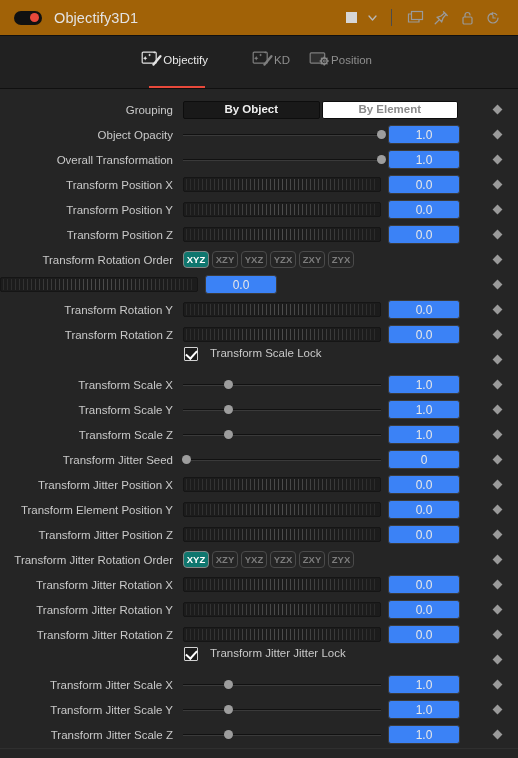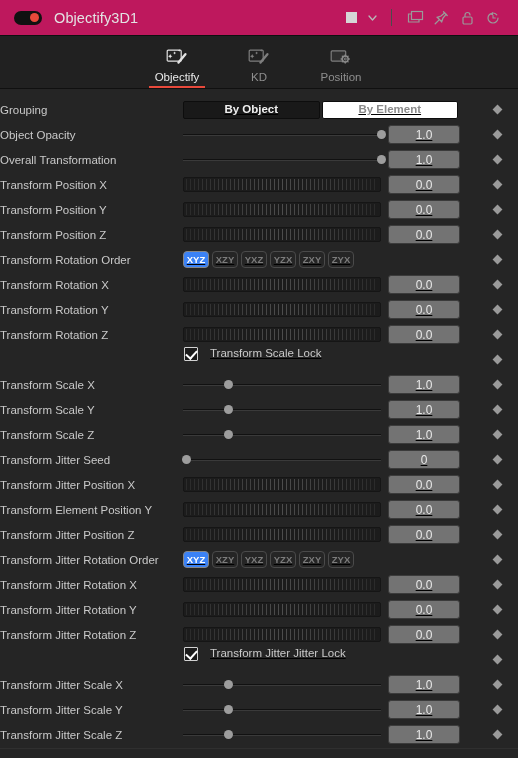--- a/index.html
+++ b/index.html
@@ -18,21 +18,21 @@
     position: relative;
     background: #252525;
     display: flex;
     flex-direction: column;
   }
 
   
   .titlebar {
     height: 36px;
     flex: 0 0 36px;
-    background: #be185d;
+    background: #a16207;
     display: flex;
     align-items: center;
     padding: 0 12px 0 14px;
     border-bottom: 1px solid #101010;
   }
 
   .power-toggle {
     width: 28px;
     height: 14px;
     border-radius: 7px;
@@ -97,21 +97,21 @@
     align-items: flex-end;
     justify-content: center;
     gap: 20px;
     border-bottom: 1px solid #101010;
     position: relative;
   }
   .tab {
     width: 62px;
     height: 51px;
     display: flex;
-    flex-direction: column;
+    flex-direction: row;
     align-items: center;
     justify-content: flex-end;
     padding-bottom: 4px;
     position: relative;
     cursor: pointer;
   }
   .tab .ticon { height: 22px; display:flex; align-items:center; justify-content:center; margin-bottom: 3px; }
   .tab .tlabel {
     font-size: 11.5px;
     color: #8e8e8e;
@@ -139,33 +139,33 @@
   .row {
     height: 25px;
     display: flex;
     align-items: center;
     padding: 0 0 0 0;
   }
 
   .lbl {
     width: 183px;
     flex: 0 0 183px;
+    text-align: right;
     padding-right: 10px;
     font-size: 11.5px;
     color: #c9c9c9;
     white-space: nowrap;
     overflow: hidden;
   }
 
   .ctrl {
     flex: 1 1 auto;
     display: flex;
     align-items: center;
     height: 25px;
-    text-decoration: underline;
   }
 
   .kf {
     width: 42px;
     flex: 0 0 42px;
     display: flex;
     align-items: center;
     justify-content: center;
     cursor: pointer;
   }
@@ -249,21 +249,21 @@
       rgba(0,0,0,0) 1px, rgba(0,0,0,0) 4px);
     -webkit-mask-image: linear-gradient(to right, rgba(0,0,0,.30), rgba(0,0,0,1) 50%, rgba(0,0,0,.30));
             mask-image: linear-gradient(to right, rgba(0,0,0,.30), rgba(0,0,0,1) 50%, rgba(0,0,0,.30));
   }
 
   
   .num {
     width: 72px;
     flex: 0 0 72px;
     height: 19px;
-    background: #737373;
+    background: #3b82f6;
     border: 1px solid #3b3b3b;
     border-radius: 3px;
     color: #e8e8e8;
     font-size: 12px;
     display: flex;
     align-items: center;
     justify-content: center;
     cursor: text;
   }
 
@@ -282,21 +282,21 @@
     color: #7c7c7c;
     font-family: inherit;
     font-size: 9.5px;
     font-weight: bold;
     border-radius: 4px;
     cursor: pointer;
     line-height: 1;
     padding: 0;
   }
   .orderbtns button.sel {
-    background: #3b82f6;
+    background: #0f766e;
     border-color: #868686;
     color: #ffffff;
   }
 
   
   .checkwrap {
     display: flex;
     height: 25px;
     padding-left: 1px;
   }
@@ -510,21 +510,20 @@
             <button class="">YZX</button>
             <button class="">ZXY</button>
             <button class="">ZYX</button>
           </div>
         </div>
         <div class="kf">
           <i></i>
         </div>
       </div>
       <div class="row">
-        <div class="lbl">Transform Rotation X</div>
         <div class="ctrl">
           <div class="wheel"></div>
           <div class="num">0.0</div>
         </div>
         <div class="kf">
           <i></i>
         </div>
       </div>
       <div class="row">
         <div class="lbl">Transform Rotation Y</div>

